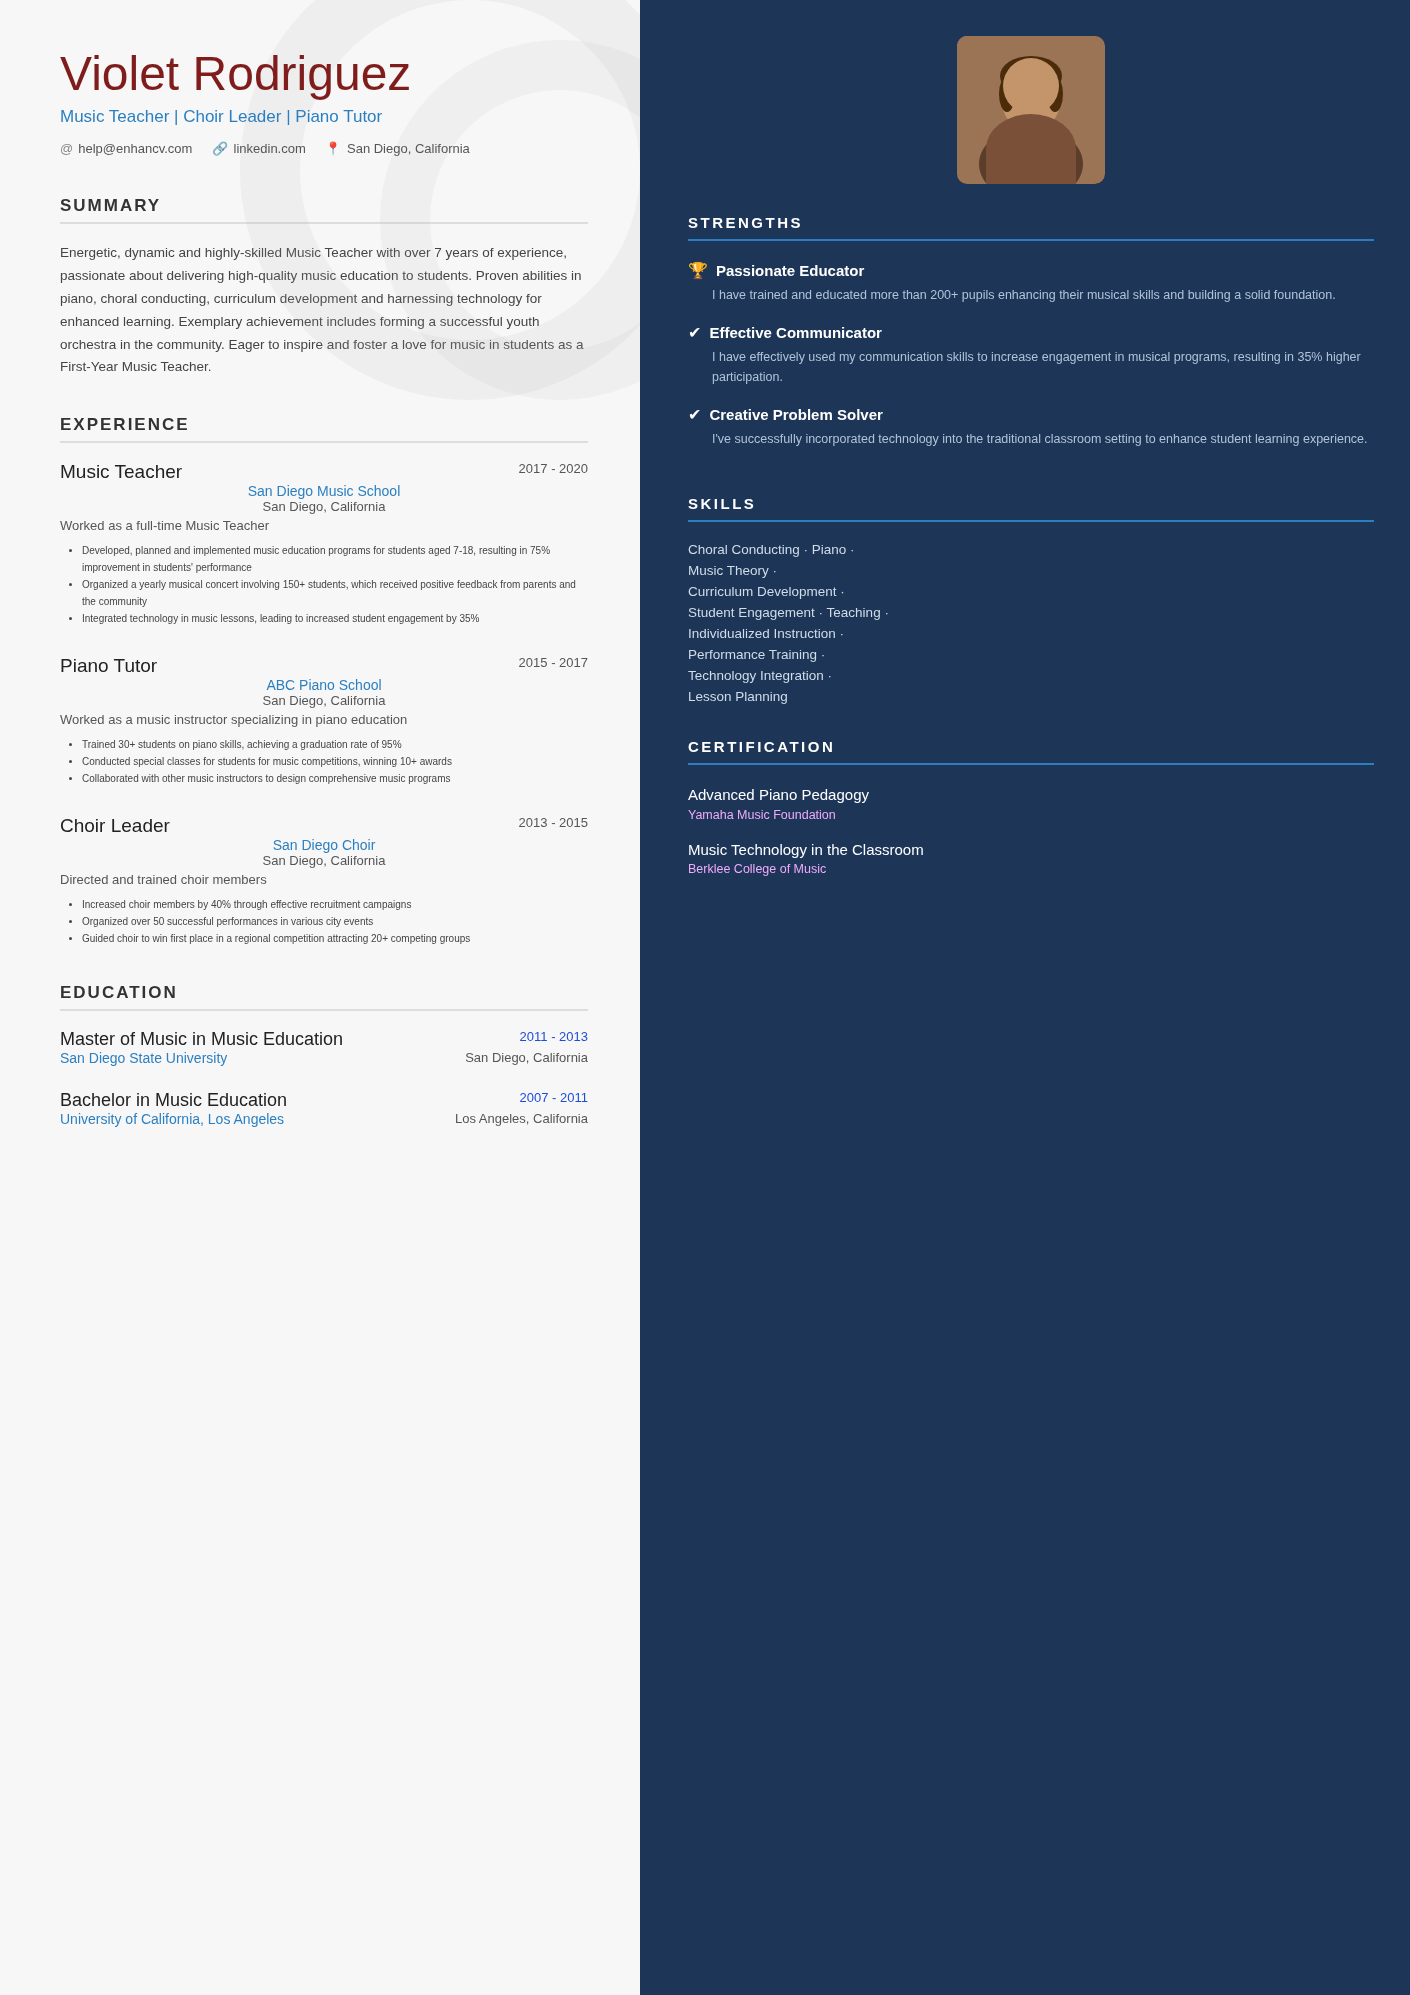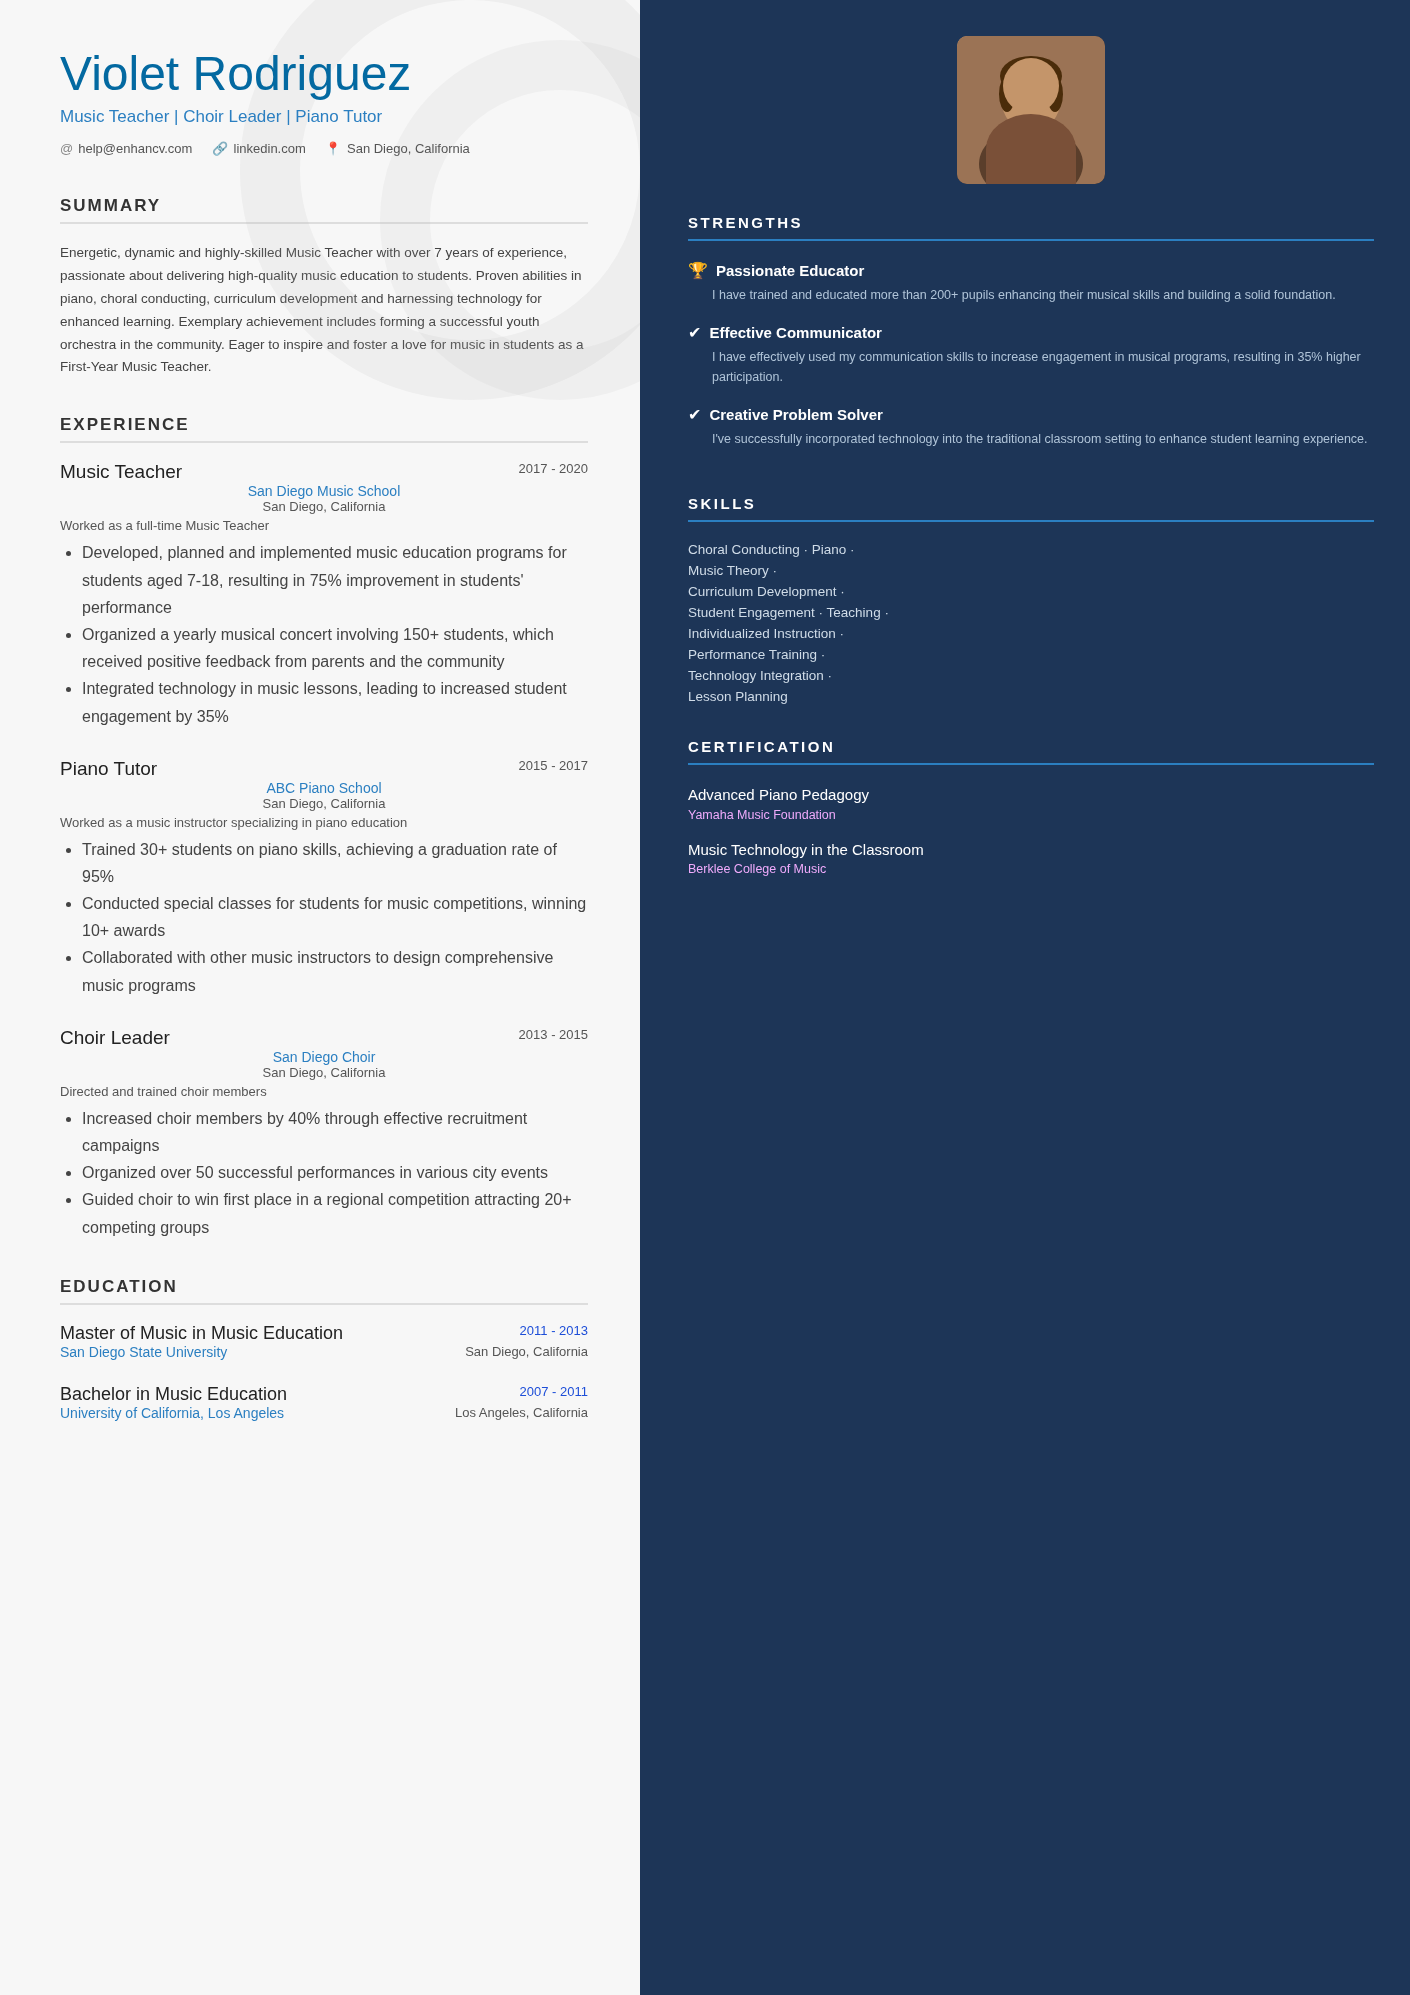--- a/index.html
+++ b/index.html
@@ -43,21 +43,21 @@
       border-radius: 50%;
     }
     .name-block {
       margin-bottom: 8px;
       position: relative;
       z-index: 1;
     }
     .name {
       font-size: 48px;
       font-weight: 300;
-      color: #0369a1;
+      color: #7f1d1d;
       line-height: 1.1;
       margin-bottom: 6px;
     }
     .title-line {
       font-size: 17px;
       color: #2b7fc1;
       font-weight: 400;
       margin-bottom: 14px;
     }
     .contact-line {
@@ -134,23 +134,24 @@
       color: #555;
     }
     .job-desc {
       font-size: 13px;
       color: #555;
       margin-bottom: 6px;
     }
     .job-bullets {
       list-style: disc;
       padding-left: 22px;
-      font-size: 16px;
+      font-size: 10px;
       color: #444;
       line-height: 1.7;
+      margin-top: 9px;
     }
     .edu-block {
       margin-bottom: 24px;
     }
     .edu-header {
       display: flex;
       justify-content: space-between;
       gap: 33px;
     }
     .edu-degree {

